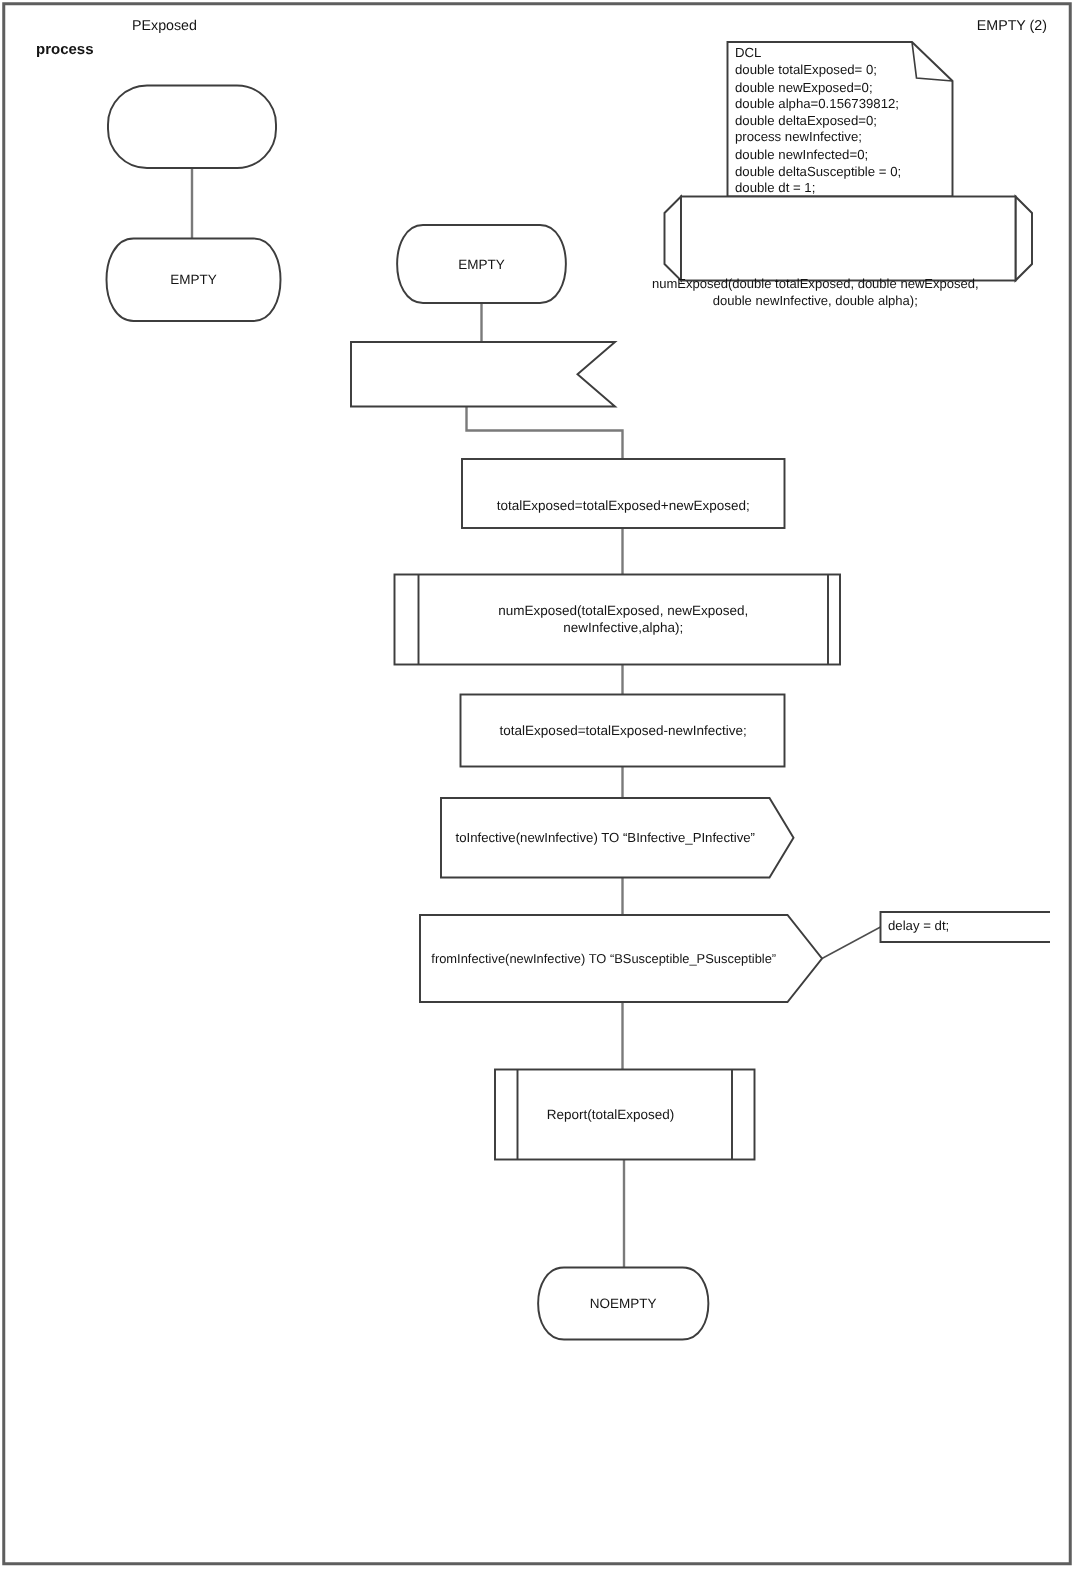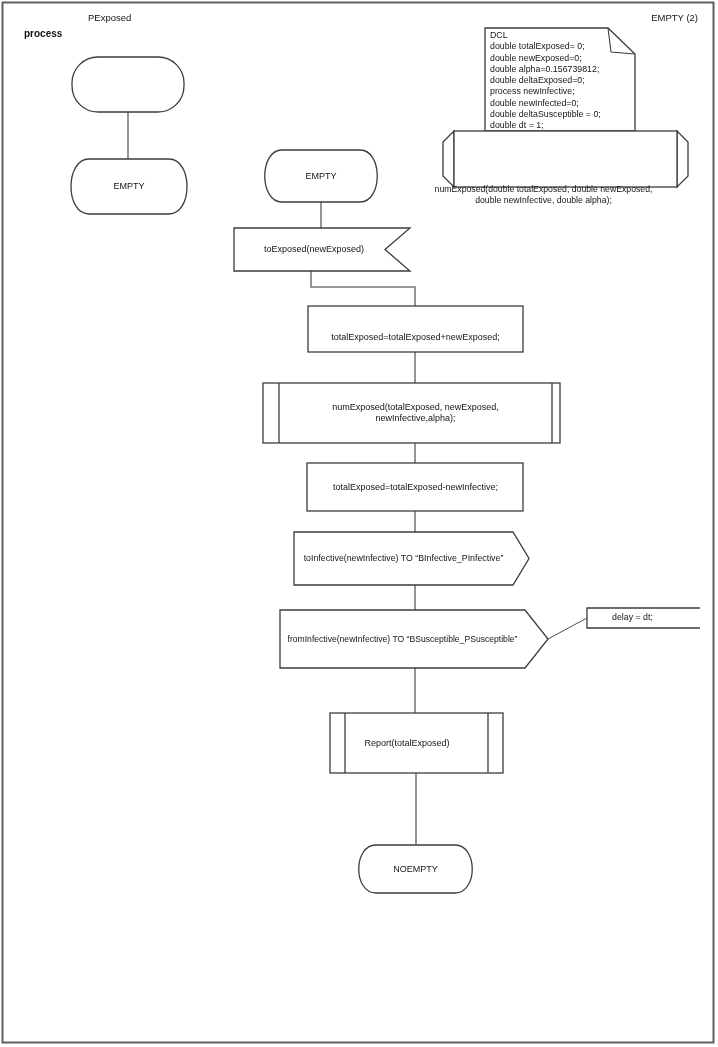--- a/index.html
+++ b/index.html
@@ -20,21 +20,21 @@
   #dcl-text div{white-space:nowrap;}
   #proc-decl-text{left:454px;top:131px;width:179px;height:56px;font-size:8.7px;margin-top:36px;}
   #state-empty-left-lbl{left:71px;top:159px;width:116px;height:55px;}
   #state-empty-main-lbl{left:265px;top:150px;width:112px;height:52px;}
   #input-lbl{left:234px;top:228px;width:160px;height:43px;}
   #task1-lbl{left:308px;top:306px;width:215px;height:63px;}
   #call1-lbl{left:279px;top:383px;width:273px;height:60px;}
   #task2-lbl{left:307px;top:463px;width:217px;height:48px;}
   #output1-lbl{left:294px;top:532px;width:219px;height:53px;font-size:8.8px;}
   #output2-lbl{left:280px;top:610px;width:245px;height:58px;font-size:8.6px;}
-  #comment-lbl{left:592px;top:607px;width:100px;height:21px;font-size:8.8px;margin-left:20px;}
+  #comment-lbl{left:592px;top:607px;width:100px;height:21px;font-size:8.8px;}
   #call2-lbl{left:345px;top:713px;width:124px;height:60px;}
   #noempty-lbl{left:359px;top:845px;width:113px;height:48px;}
 </style>
 </head>
 <body>
 
 <div id="page">
 
   <svg id="shapes" width="718" height="1047" viewBox="0 0 718 1047">
 
@@ -101,21 +101,20 @@
     <div>double dt = 1;</div>
   </div>
 
   <div id="proc-decl-text" class="lbl two-line">
     <div>numExposed(double totalExposed, double newExposed,</div>
     <div>double newInfective, double alpha);</div>
   </div>
 
   <div id="state-empty-left-lbl" class="lbl">EMPTY</div>
   <div id="state-empty-main-lbl" class="lbl">EMPTY</div>
-  <div id="input-lbl" class="lbl">toExposed(newExposed)</div>
   <div id="task1-lbl" class="lbl">totalExposed=totalExposed+newExposed;</div>
 
   <div id="call1-lbl" class="lbl two-line">
     <div>numExposed(totalExposed, newExposed,</div>
     <div>newInfective,alpha);</div>
   </div>
 
   <div id="task2-lbl" class="lbl">totalExposed=totalExposed-newInfective;</div>
   <div id="output1-lbl" class="lbl">toInfective(newInfective) TO “BInfective_PInfective”</div>
   <div id="output2-lbl" class="lbl">fromInfective(newInfective) TO “BSusceptible_PSusceptible”</div>

